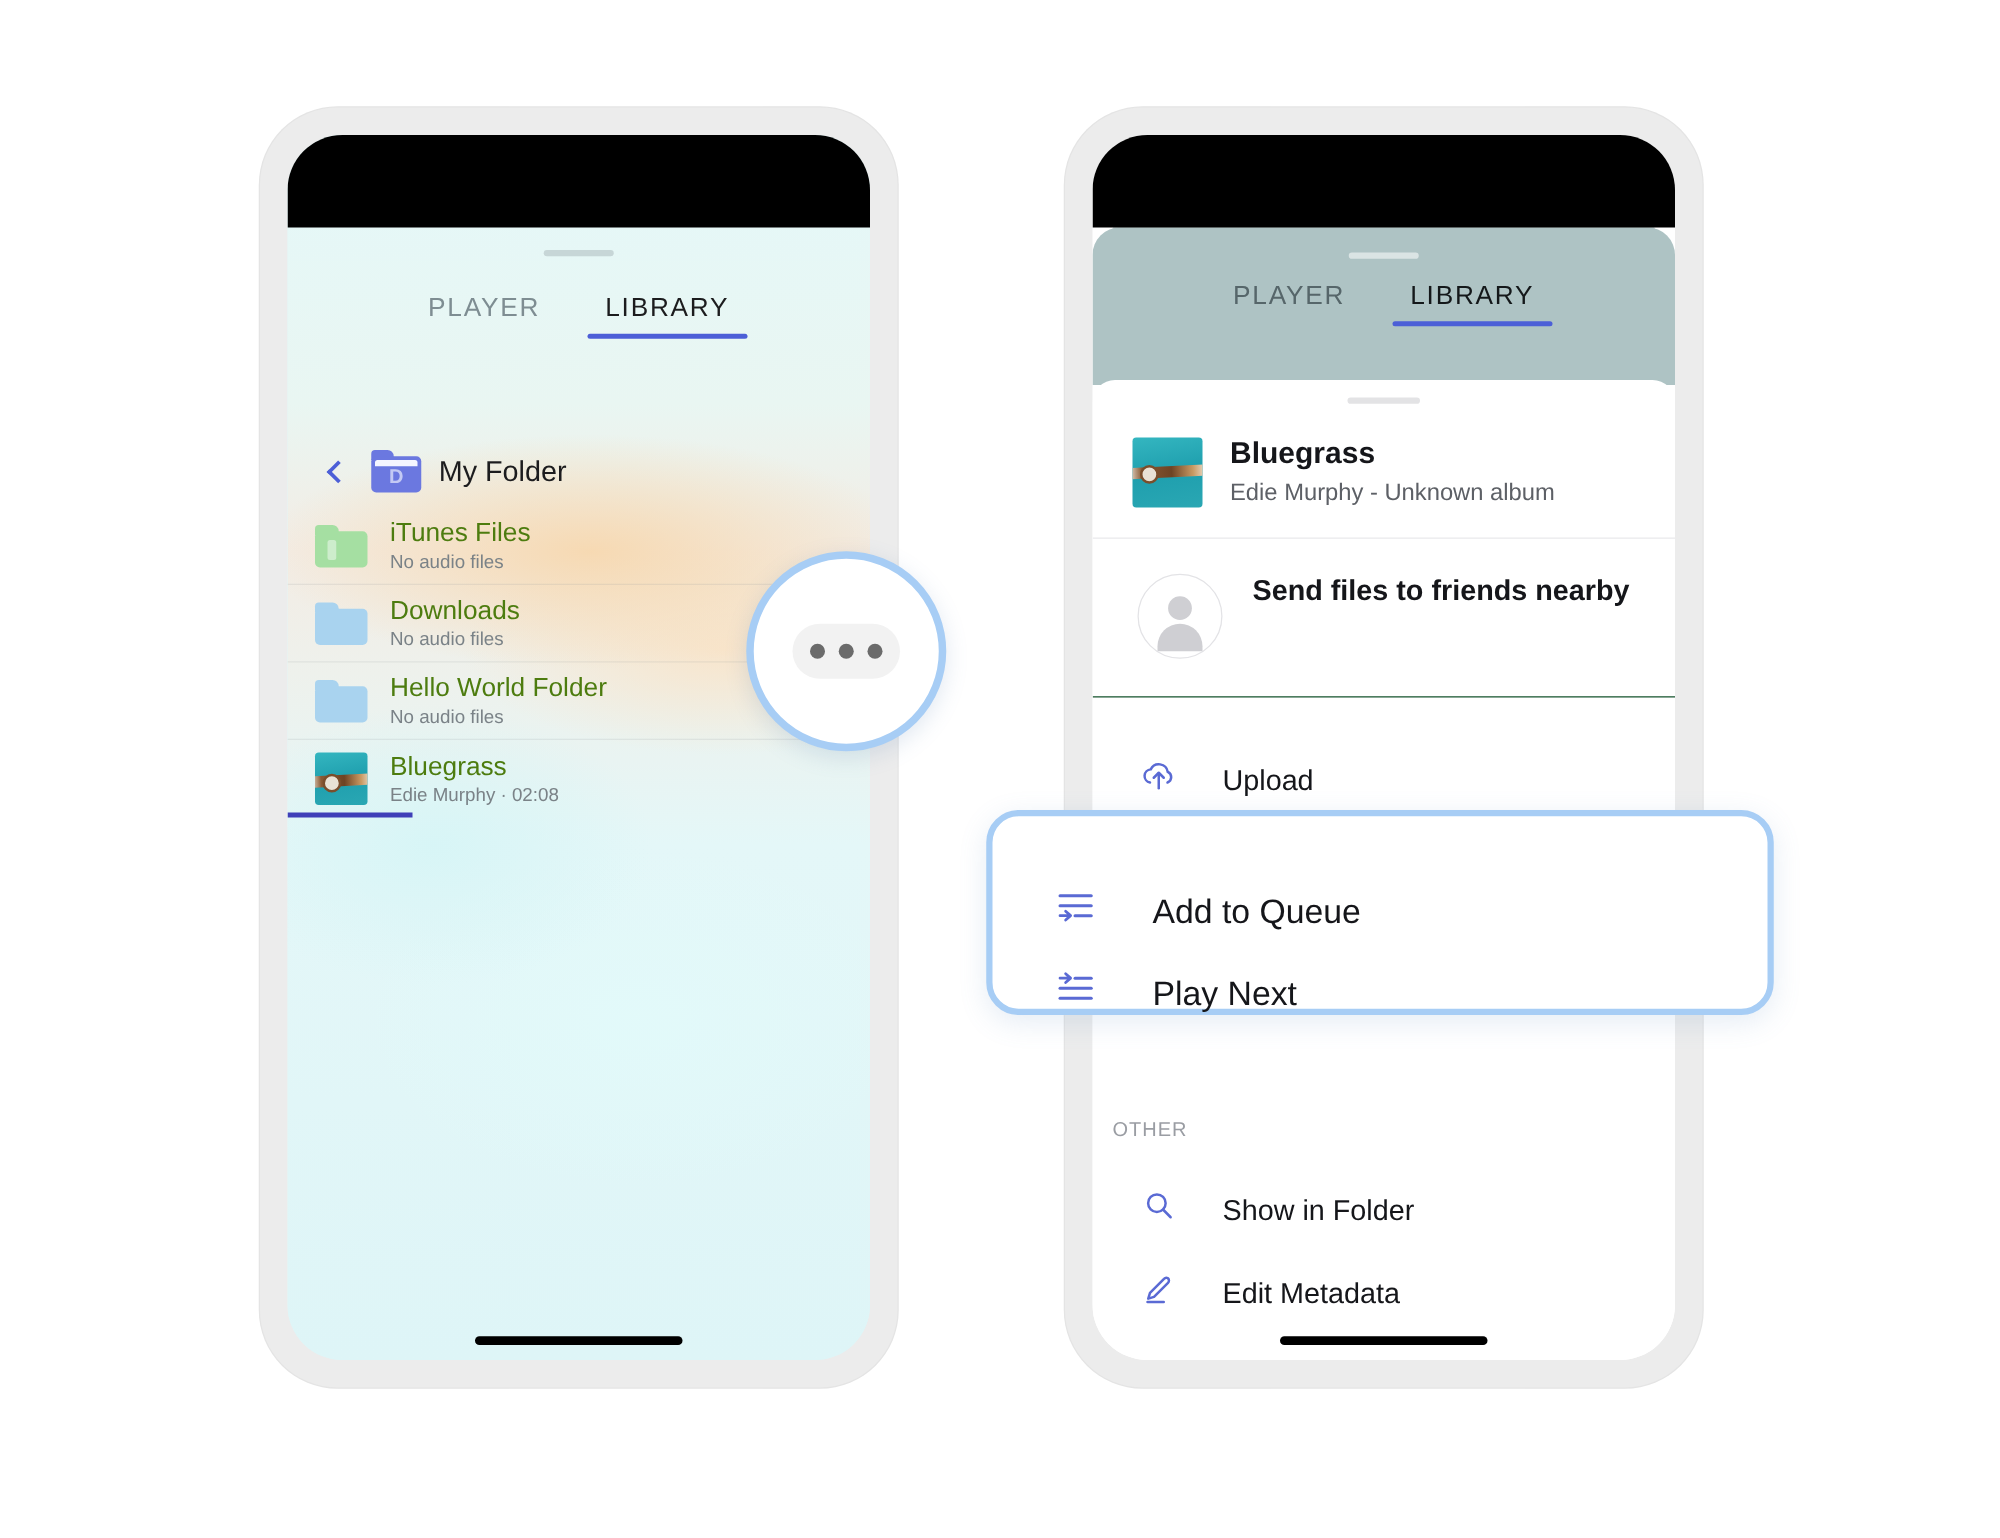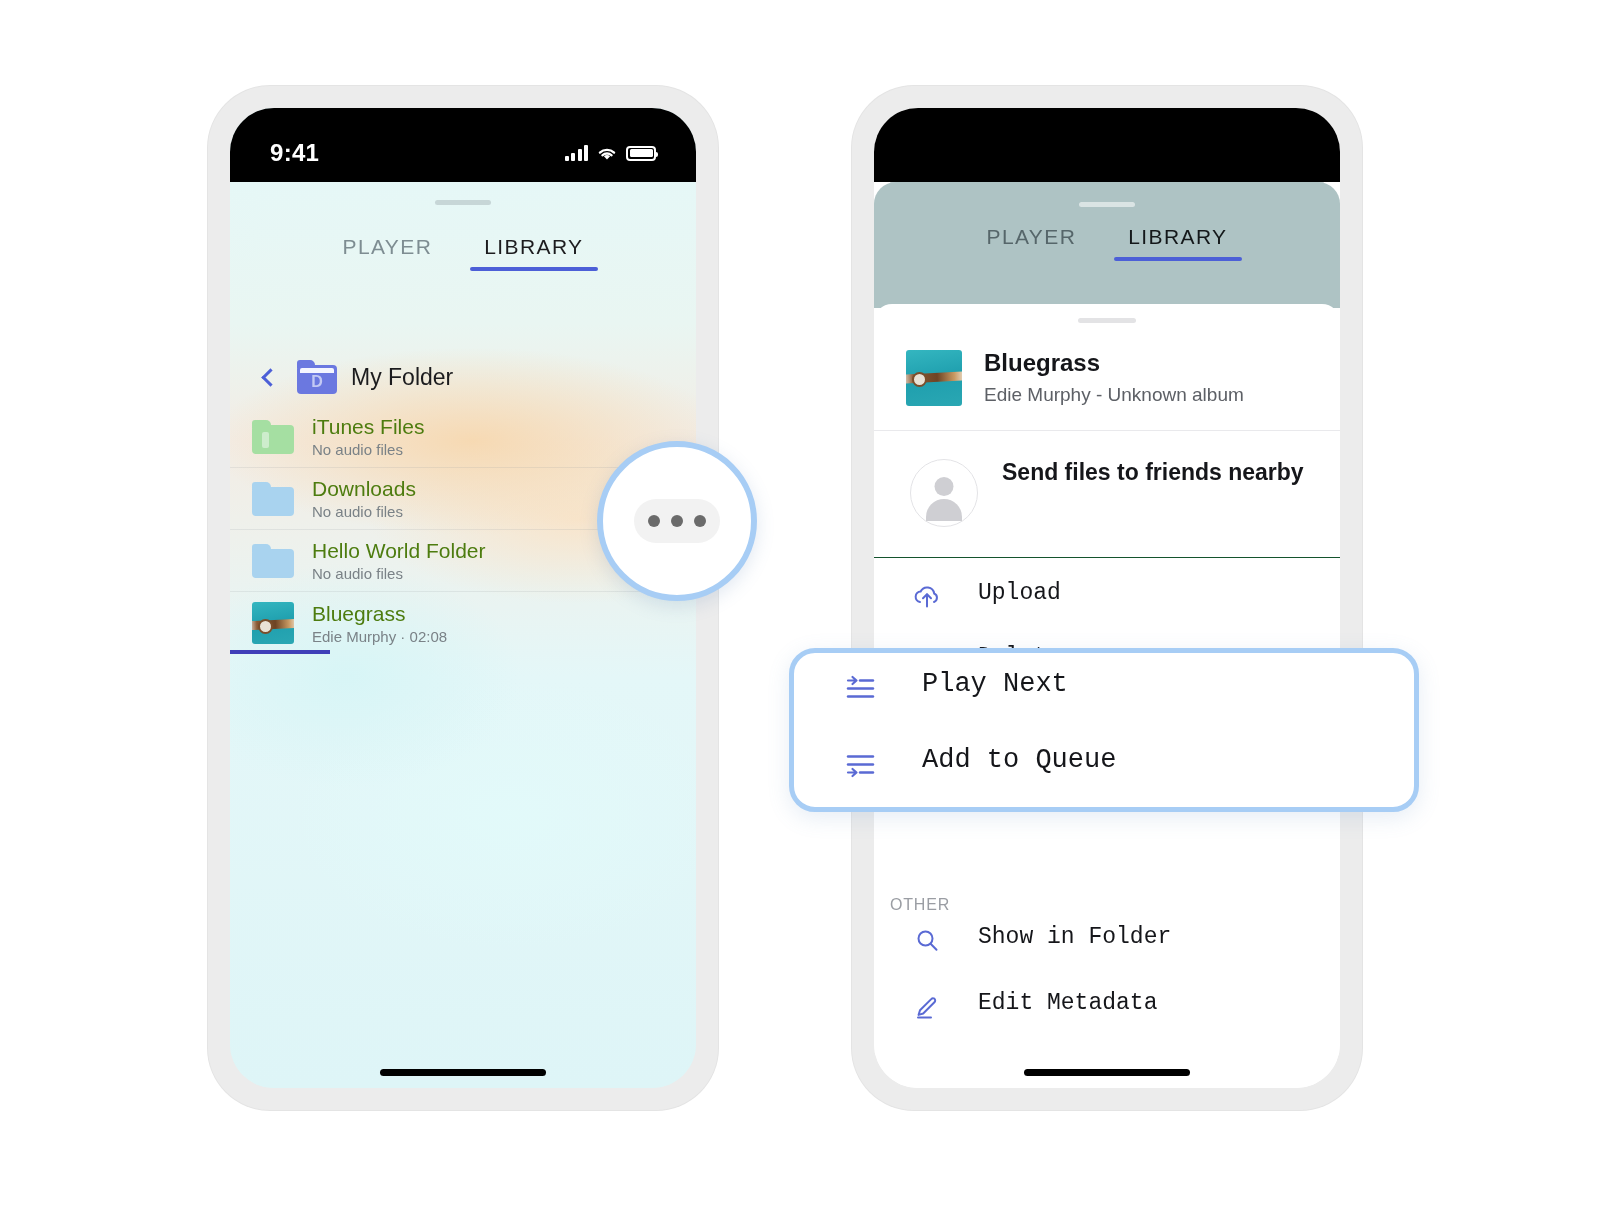--- a/index.html
+++ b/index.html
@@ -266,22 +266,22 @@
     width: 19px; height: 19px; border-radius: 50%; background: #cfcfd3;
   }
   .avatar .body2 {
     position: absolute; left: 50%; top: 39px; transform: translateX(-50%);
     width: 36px; height: 22px; border-radius: 18px 18px 0 0; background: #cfcfd3;
   }
   .nearby-title { font-size: 23px; font-weight: bold; color: #15161a; margin-bottom: 10px; }
   .nearby-sub { font-size: 19px; color: #8a8d93; line-height: 1.4; }
 
   .menu-item {
-    display: flex; align-items: flex-start; gap: 34px;
-    padding: 0 0 0 36px; height: 58px; font-family: Liberation Mono, monospace;
+    display: flex; align-items: flex-end; gap: 34px;
+    padding: 0 0 0 36px; height: 58px;
   }
   .menu-item .mlabel { font-size: 23px; color: #15161a; }
   .mi-icon { width: 34px; height: 34px; flex: none; position: relative; }
   .section-label {
     font-size: 16px; color: #9a9da3; letter-spacing: 0.8px;
     padding-left: 16px; margin: 18px 0 10px 0;
   }
 
   
   .queue-callout {
@@ -303,41 +303,20 @@
 <body>
 
 <div class="stage">
 
   <div class="phone" style="left:208px; top:86px; width:510px; height:1024px;">
     <div class="phone-screen" id="left-screen" style="left:22px; top:22px; width:466px; height:980px;">
 
       <div class="blurbg"></div>
 
       <div class="notch"></div>
-      <div class="statusbar">
-        <span class="status-time">9:41</span>
-        <span class="status-icons">
-          <span class="sig">
-              <i></i>
-              <i></i>
-              <i></i>
-              <i></i>
-            </span>
-          <span>
-            <svg width="22" height="17" viewBox="0 0 22 17">
-              <path d="M11 14.6 L7.9 11.2 a4.4 4.4 0 0 1 6.2 0 Z" fill="#fff"></path>
-              <path d="M3.9 7.6 a10.4 10.4 0 0 1 14.2 0" stroke="#fff" stroke-width="2.3" fill="none" stroke-linecap="round"></path>
-              <path d="M6.4 10.3 a6.8 6.8 0 0 1 9.2 0" stroke="#fff" stroke-width="2.3" fill="none" stroke-linecap="round"></path>
-            </svg>
-          </span>
-          <span class="batt">
-              <i></i>
-            </span>
-        </span>
-      </div>
       <div class="notch-mask" style="background:transparent;"></div>
 
       <div class="l-tabs">
         <div class="grabber"></div>
         <div class="tabrow">
           <div class="tab">PLAYER</div>
           <div class="tab active">LIBRARY</div>
         </div>
       </div>
 
@@ -495,37 +474,37 @@
           <span class="mlabel">Edit Metadata</span>
         </div>
 
       </div>
 
       <div class="home-indicator"></div>
     </div>
   </div>
 
   <div class="queue-callout">
+    <div class="menu-item" style="margin-top:10px;">
+      <span class="mi-icon" style="width:40px;height:40px;">
+        <svg width="40" height="40" viewBox="0 0 40 40">
+          <path d="M8 11.5 h25" stroke="#5a6ad4" stroke-width="2.4" stroke-linecap="round"></path>
+          <path d="M8 19.5 h25" stroke="#5a6ad4" stroke-width="2.4" stroke-linecap="round"></path>
+          <path d="M20 27.5 h13" stroke="#5a6ad4" stroke-width="2.4" stroke-linecap="round"></path>
+          <path d="M8 27.5 h8 M12.5 24 L16.5 27.5 L12.5 31" stroke="#5a6ad4" stroke-width="2.2" fill="none" stroke-linecap="round" stroke-linejoin="round"></path>
+        </svg>
+      </span>
+      <span class="mlabel">Add to Queue</span>
+    </div>
     <div class="menu-item">
       <span class="mi-icon" style="width:40px;height:40px;">
         <svg width="40" height="40" viewBox="0 0 40 40">
           <path d="M20 11.5 h13" stroke="#5a6ad4" stroke-width="2.4" stroke-linecap="round"></path>
           <path d="M8 19.5 h25" stroke="#5a6ad4" stroke-width="2.4" stroke-linecap="round"></path>
           <path d="M8 27.5 h25" stroke="#5a6ad4" stroke-width="2.4" stroke-linecap="round"></path>
           <path d="M8 11.5 h8 M12.5 8 L16.5 11.5 L12.5 15" stroke="#5a6ad4" stroke-width="2.2" fill="none" stroke-linecap="round" stroke-linejoin="round"></path>
         </svg>
       </span>
       <span class="mlabel">Play Next</span>
     </div>
-    <div class="menu-item" style="margin-top:10px;">
-      <span class="mi-icon" style="width:40px;height:40px;">
-        <svg width="40" height="40" viewBox="0 0 40 40">
-          <path d="M8 11.5 h25" stroke="#5a6ad4" stroke-width="2.4" stroke-linecap="round"></path>
-          <path d="M8 19.5 h25" stroke="#5a6ad4" stroke-width="2.4" stroke-linecap="round"></path>
-          <path d="M20 27.5 h13" stroke="#5a6ad4" stroke-width="2.4" stroke-linecap="round"></path>
-          <path d="M8 27.5 h8 M12.5 24 L16.5 27.5 L12.5 31" stroke="#5a6ad4" stroke-width="2.2" fill="none" stroke-linecap="round" stroke-linejoin="round"></path>
-        </svg>
-      </span>
-      <span class="mlabel">Add to Queue</span>
-    </div>
   </div>
 
 </div>
 
 </body></html>

